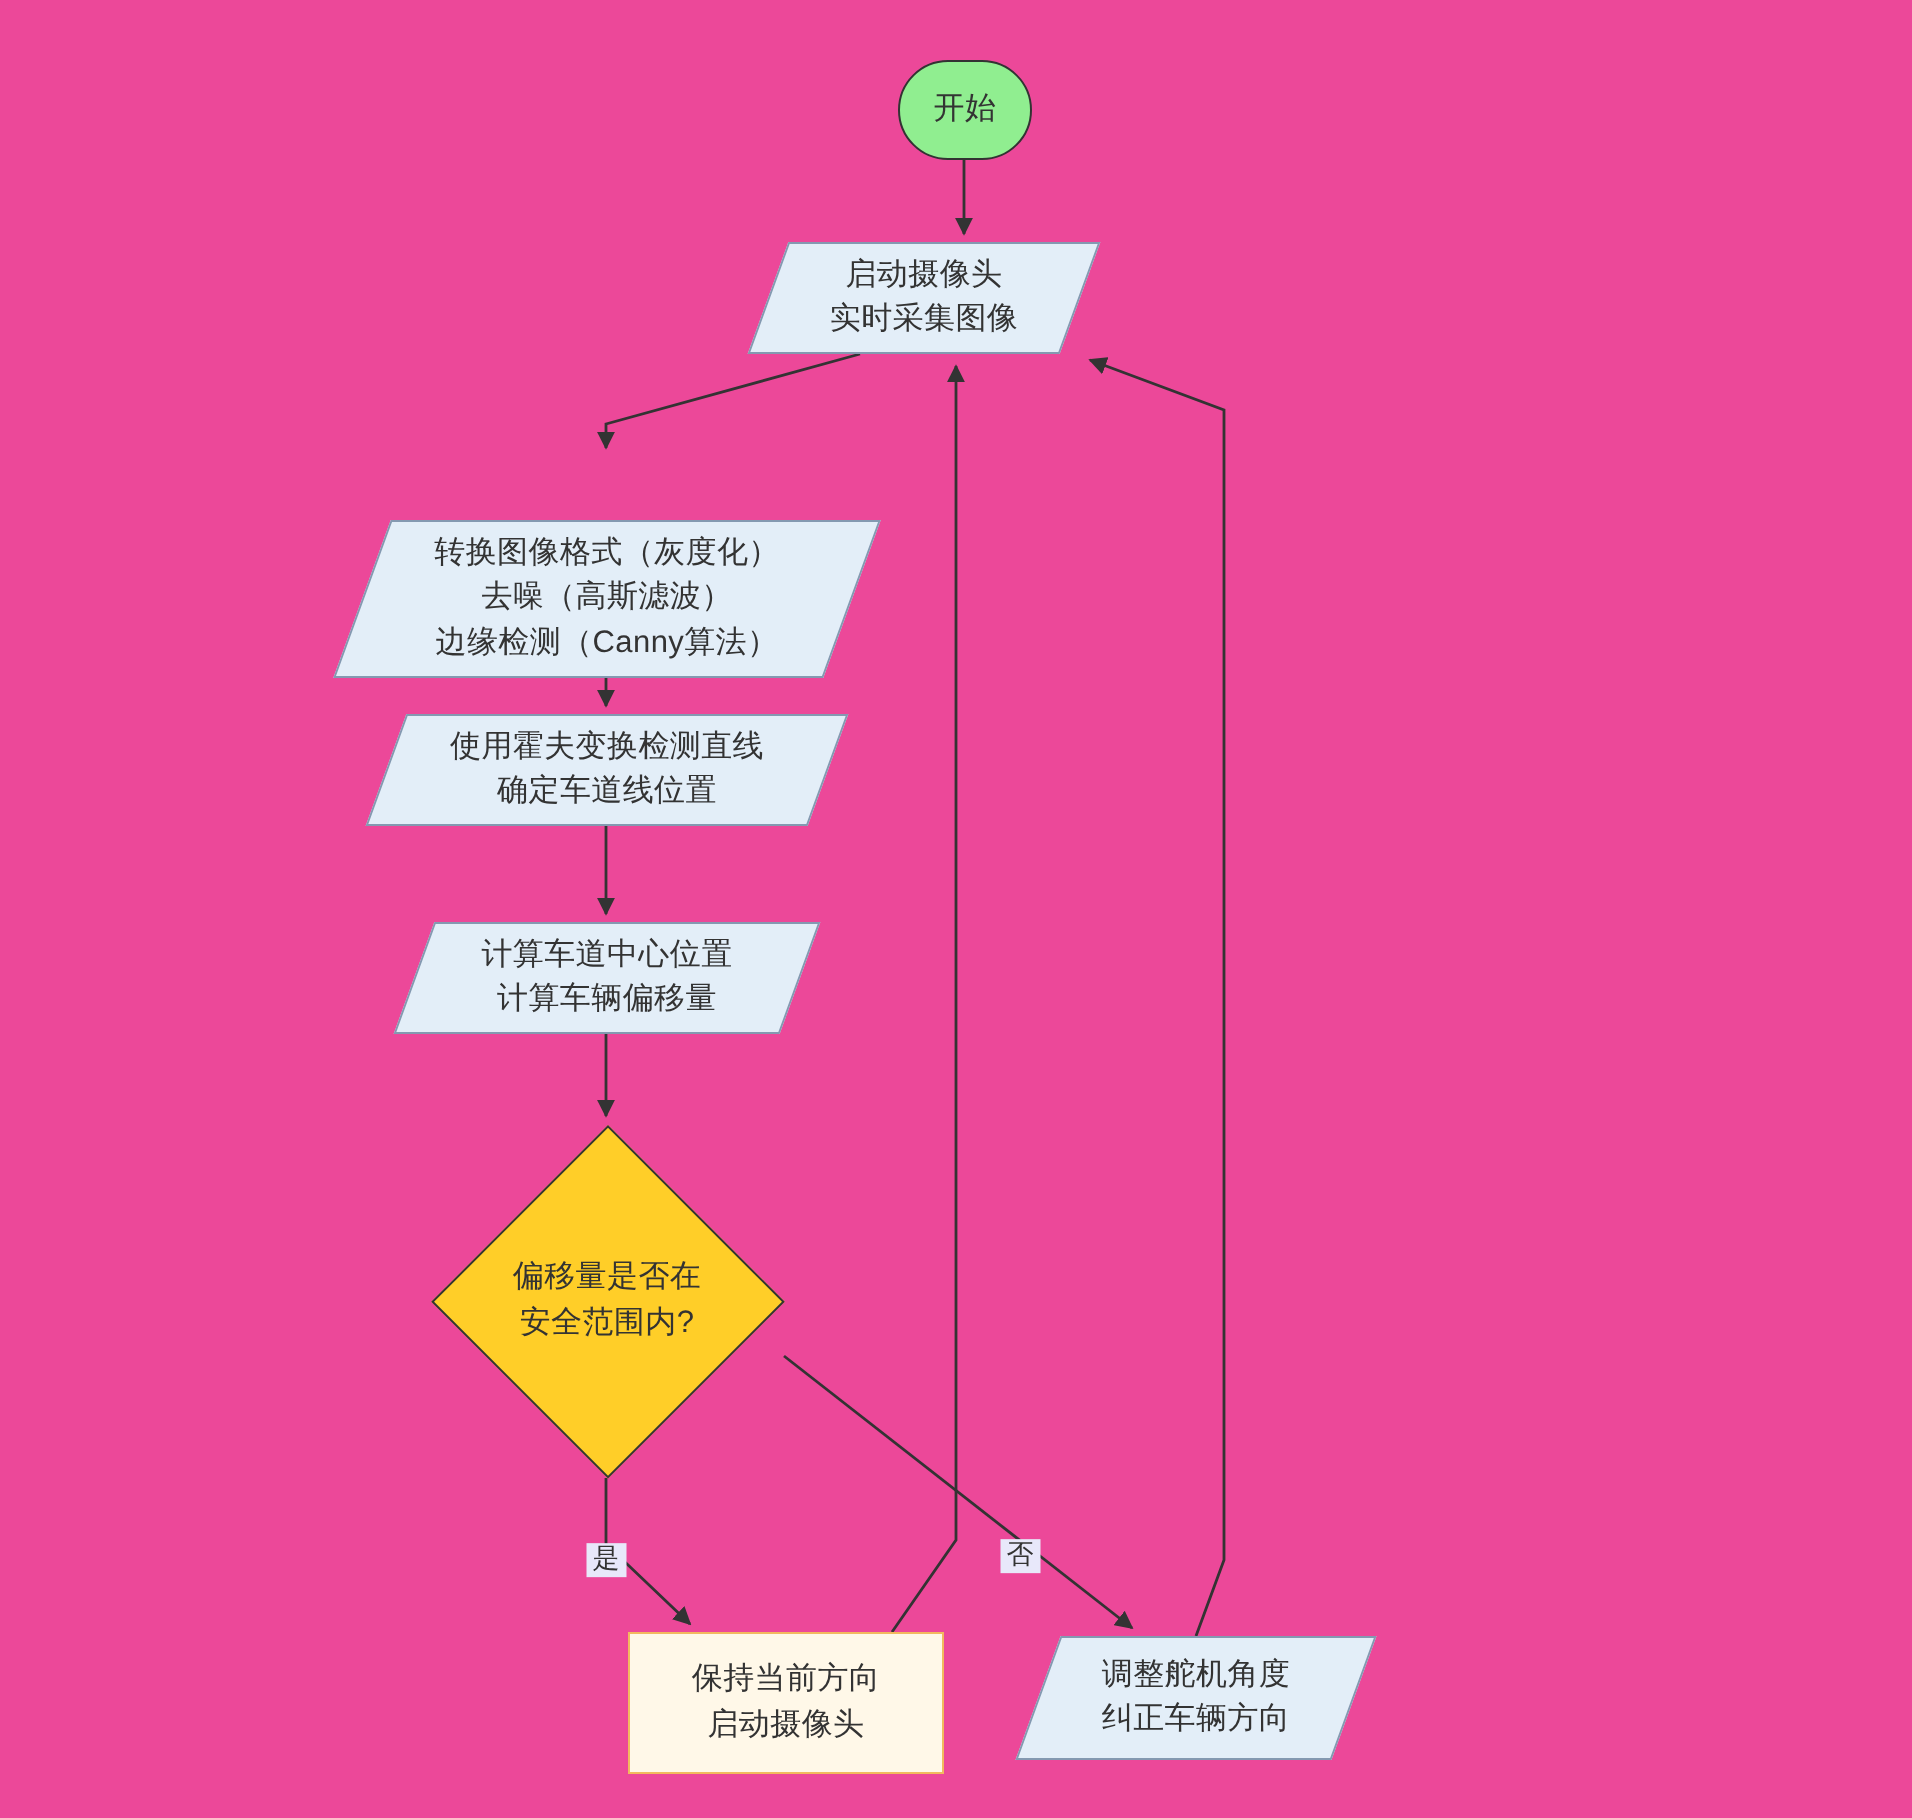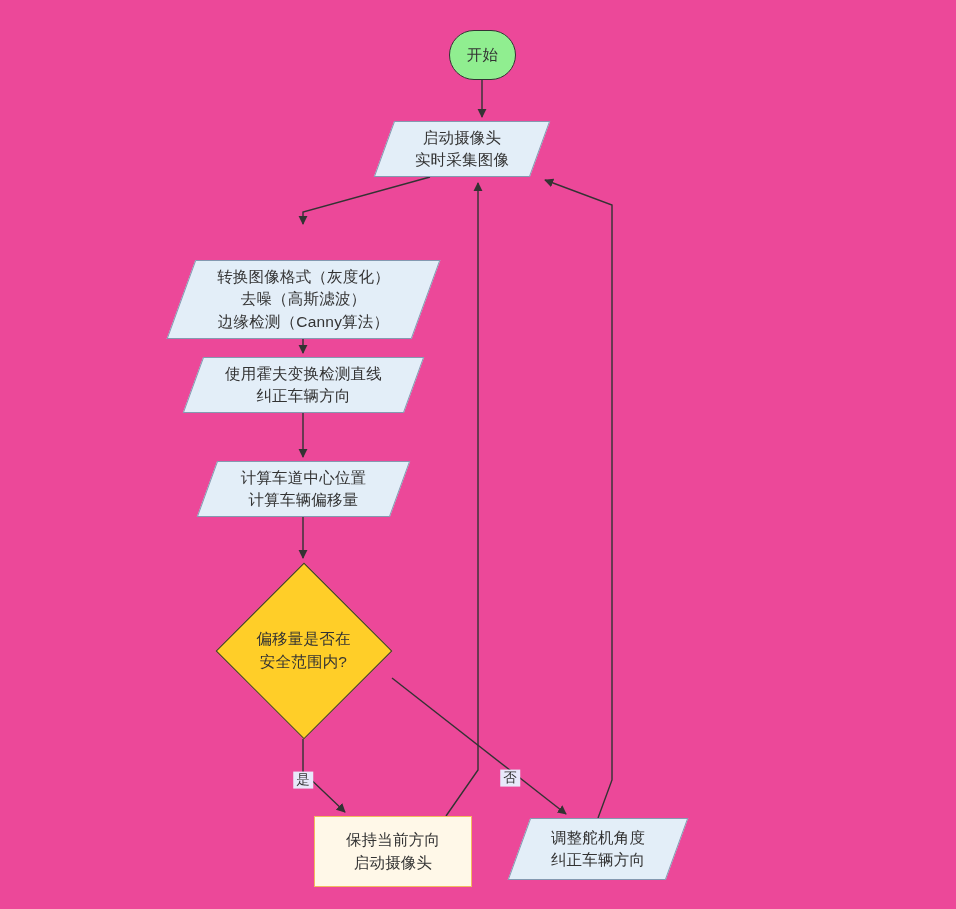--- a/index.html
+++ b/index.html
@@ -132,21 +132,21 @@
   <div class="node n-para" style="left:181px; top:228px; width:245px; height:79px;margin-top:32px;">
     <span class="skewbox" style="background:#E3EEF8; border:1.2px solid #8499B1;"></span>
     <span class="node-label">转换图像格式（灰度化）
 去噪（高斯滤波）
 边缘检测（Canny算法）</span>
   </div>
 
   <div class="node n-para" style="left:193px; top:357px; width:221px; height:56px;">
     <span class="skewbox" style="background:#E3EEF8; border:1.2px solid #8499B1;"></span>
     <span class="node-label">使用霍夫变换检测直线
-纠正车辆方向</span>
+确定车道线位置</span>
   </div>
 
   <div class="node n-diamond" style="left:215px; top:562px; width:177px; height:177px;">
     <span class="diabox" style="background:#FFCE28; border:1.6px solid #333333;"></span>
     <span class="node-label">偏移量是否在
 安全范围内?</span>
   </div>
 
   <div class="node n-para" style="left:207px; top:461px; width:193px; height:56px;">
     <span class="skewbox" style="background:#E3EEF8; border:1.2px solid #8499B1;"></span>

